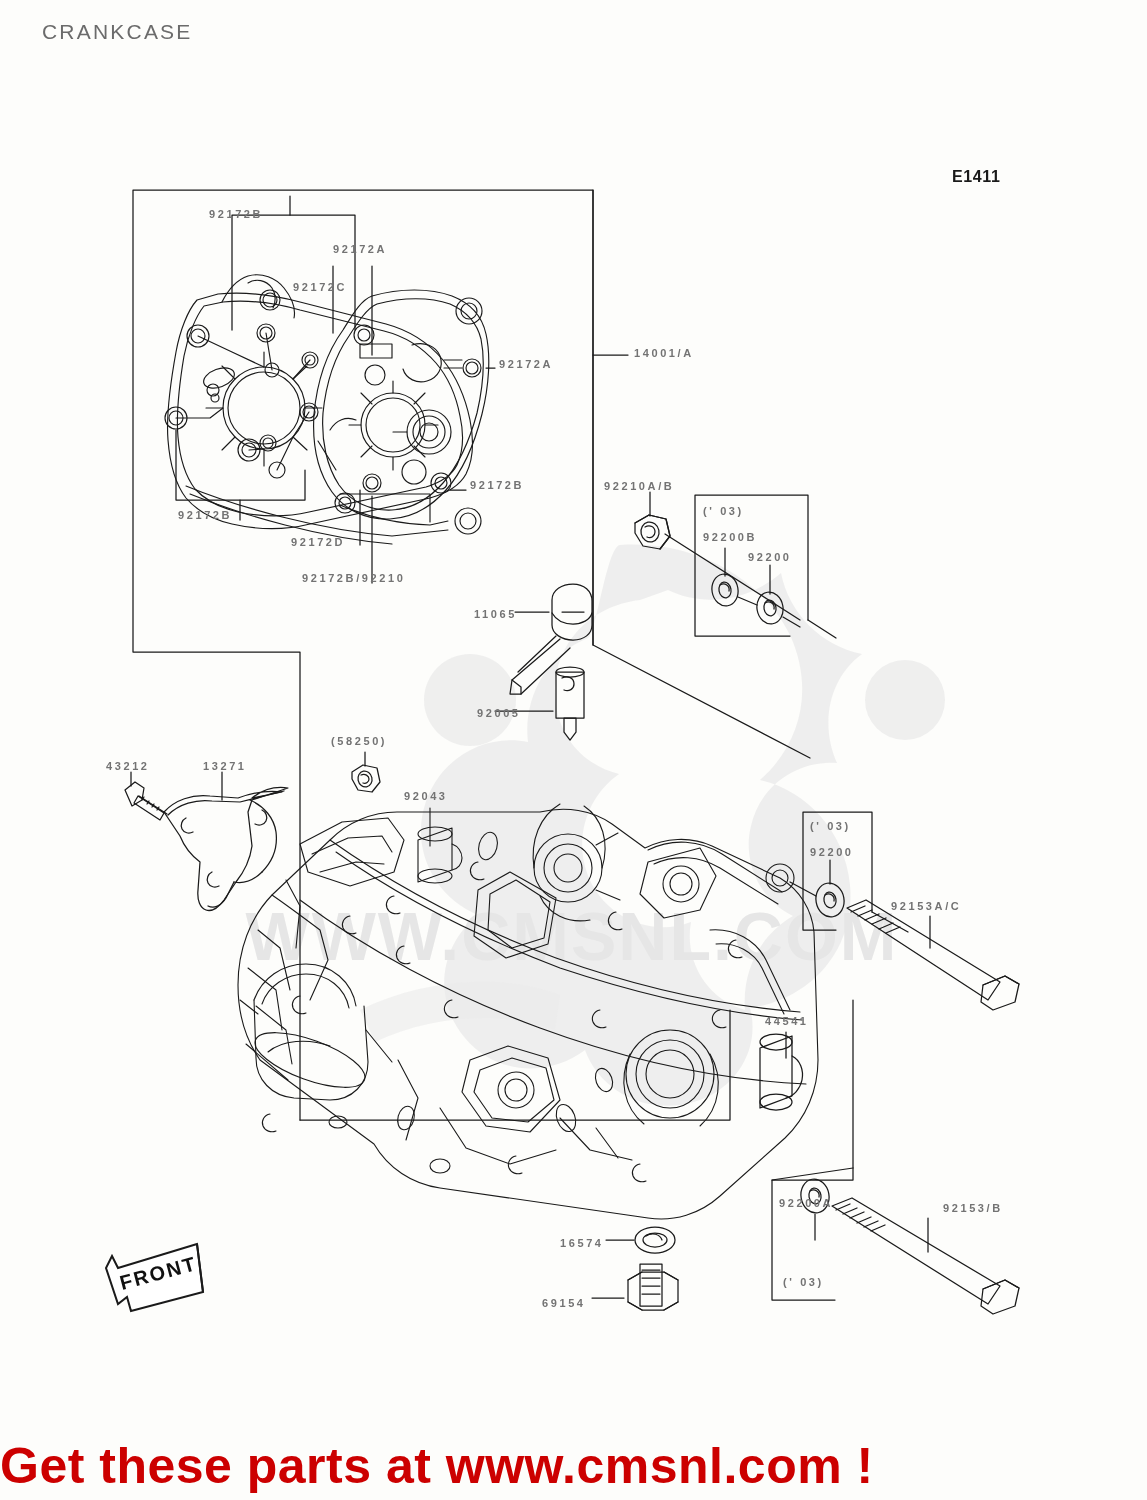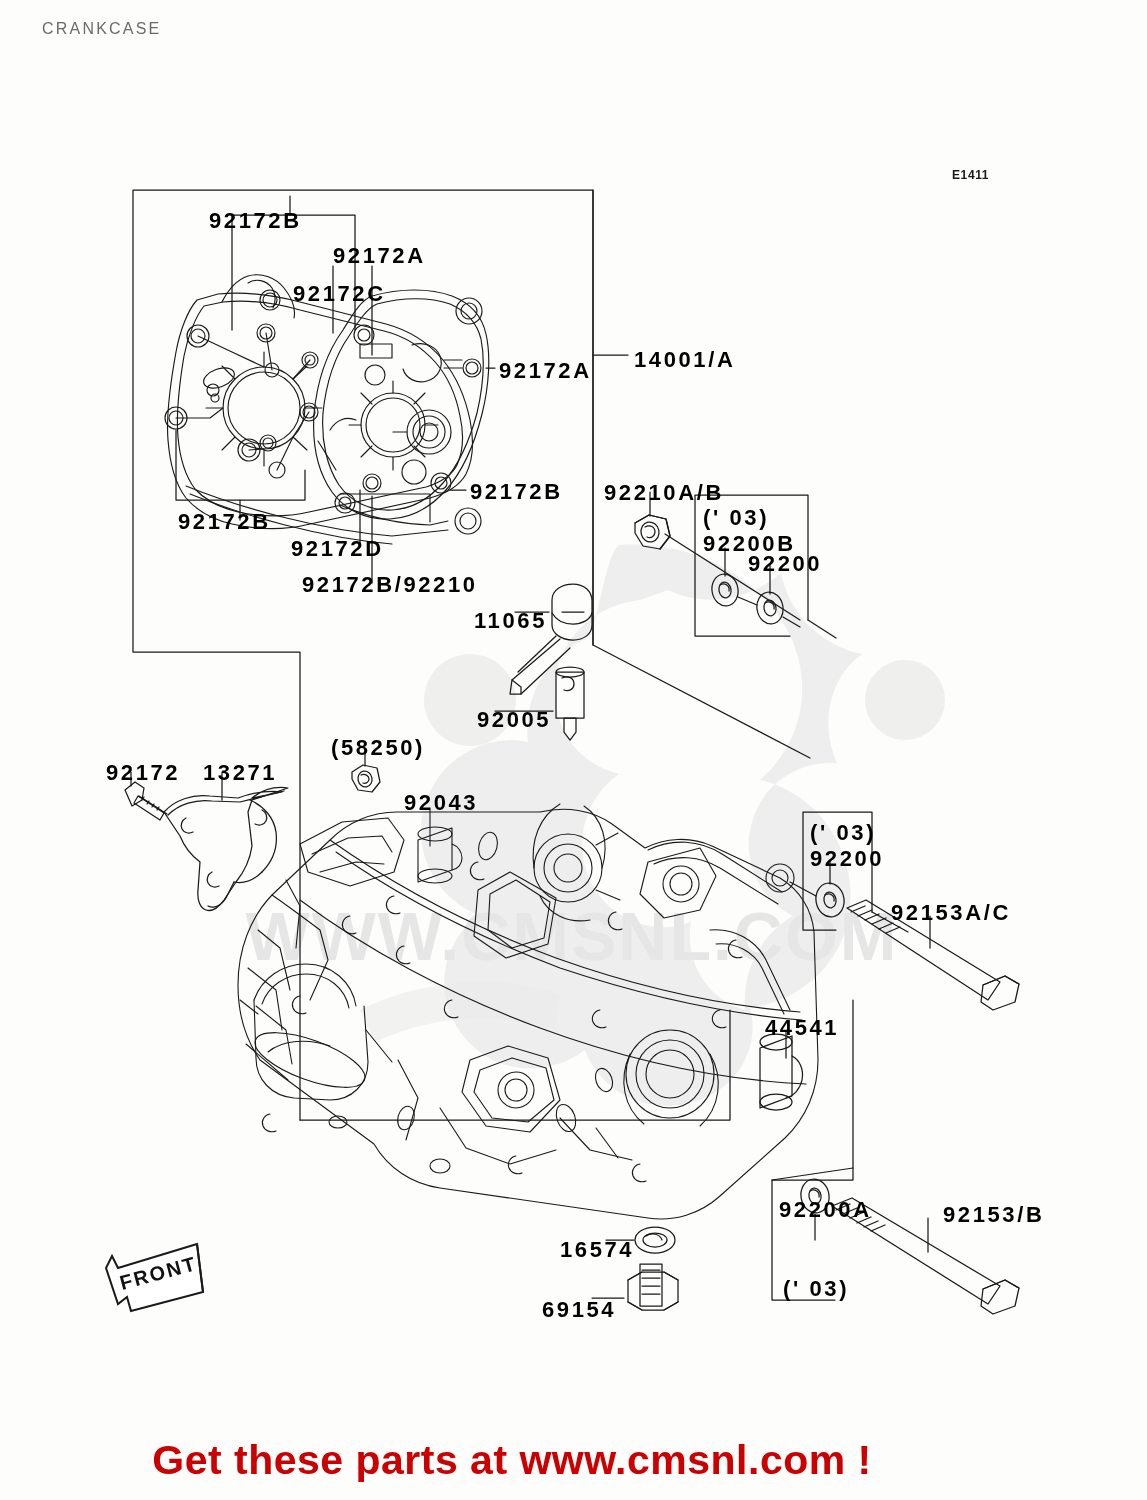--- a/index.html
+++ b/index.html
@@ -5,41 +5,41 @@
 <style>
   html,body{margin:0;padding:0;background:#fdfdfb;}
   body{
     width:1147px;height:1500px;position:relative;overflow:hidden;
     font-family:"Liberation Sans", sans-serif;
   }
   #page{position:absolute;inset:0;width:1147px;height:1500px;}
 
   .page-title{
     position:absolute;left:42px;top:20px;
-    font-size:16px;letter-spacing:2.2px;color:#6b6b6b;
+    font-size:21px;letter-spacing:2.2px;color:#6b6b6b;
     font-family:"Liberation Sans", sans-serif;
     white-space:nowrap;
   }
   .ref-code{
     position:absolute;left:952px;top:168px;
-    font-size:12px;font-weight:bold;color:#1a1a1a;
+    font-size:16px;font-weight:bold;color:#1a1a1a;
     letter-spacing:.6px;white-space:nowrap;
   }
   .footer-cta{
     position:absolute;left:0;top:1437px;width:1024px;
-    text-align:center;color:#cc0000;
-    font-size:41px;font-weight:bold;letter-spacing:.5px;
+    text-align:left;color:#cc0000;
+    font-size:50px;font-weight:bold;letter-spacing:.5px;
     font-family:"Liberation Sans", sans-serif;
     white-space:nowrap;
   }
 
   
   .lbl{
     position:absolute;
-    font-size:22px;font-weight:bold;color:#000000;
+    font-size:11px;font-weight:bold;color:#737373;
     letter-spacing:2.6px;white-space:nowrap;
     font-family:"Liberation Sans", sans-serif;
   }
   svg{position:absolute;left:0;top:0;}
   .sheet{position:absolute;left:0;top:0;width:1147px;height:1500px;pointer-events:none;}
 </style>
 </head>
 <body>
 
 <div id="page">
@@ -474,21 +474,21 @@
   <div class="lbl" style="left:178px;top:509px">92172B</div>
   <div class="lbl" style="left:291px;top:536px">92172D</div>
   <div class="lbl" style="left:302px;top:572px">92172B/92210</div>
   <div class="lbl" style="left:604px;top:480px">92210A/B</div>
   <div class="lbl" style="left:703px;top:505px">(' 03)</div>
   <div class="lbl" style="left:703px;top:531px">92200B</div>
   <div class="lbl" style="left:748px;top:551px">92200</div>
   <div class="lbl" style="left:474px;top:608px">11065</div>
   <div class="lbl" style="left:477px;top:707px">92005</div>
   <div class="lbl" style="left:331px;top:735px">(58250)</div>
-  <div class="lbl" style="left:106px;top:760px">92172</div>
+  <div class="lbl" style="left:106px;top:760px">43212</div>
   <div class="lbl" style="left:203px;top:760px">13271</div>
   <div class="lbl" style="left:404px;top:790px">92043</div>
   <div class="lbl" style="left:810px;top:820px">(' 03)</div>
   <div class="lbl" style="left:810px;top:846px">92200</div>
   <div class="lbl" style="left:891px;top:900px">92153A/C</div>
   <div class="lbl" style="left:765px;top:1015px">44541</div>
   <div class="lbl" style="left:943px;top:1202px">92153/B</div>
   <div class="lbl" style="left:560px;top:1237px">16574</div>
   <div class="lbl" style="left:779px;top:1197px">92200A</div>
   <div class="lbl" style="left:783px;top:1276px">(' 03)</div>

